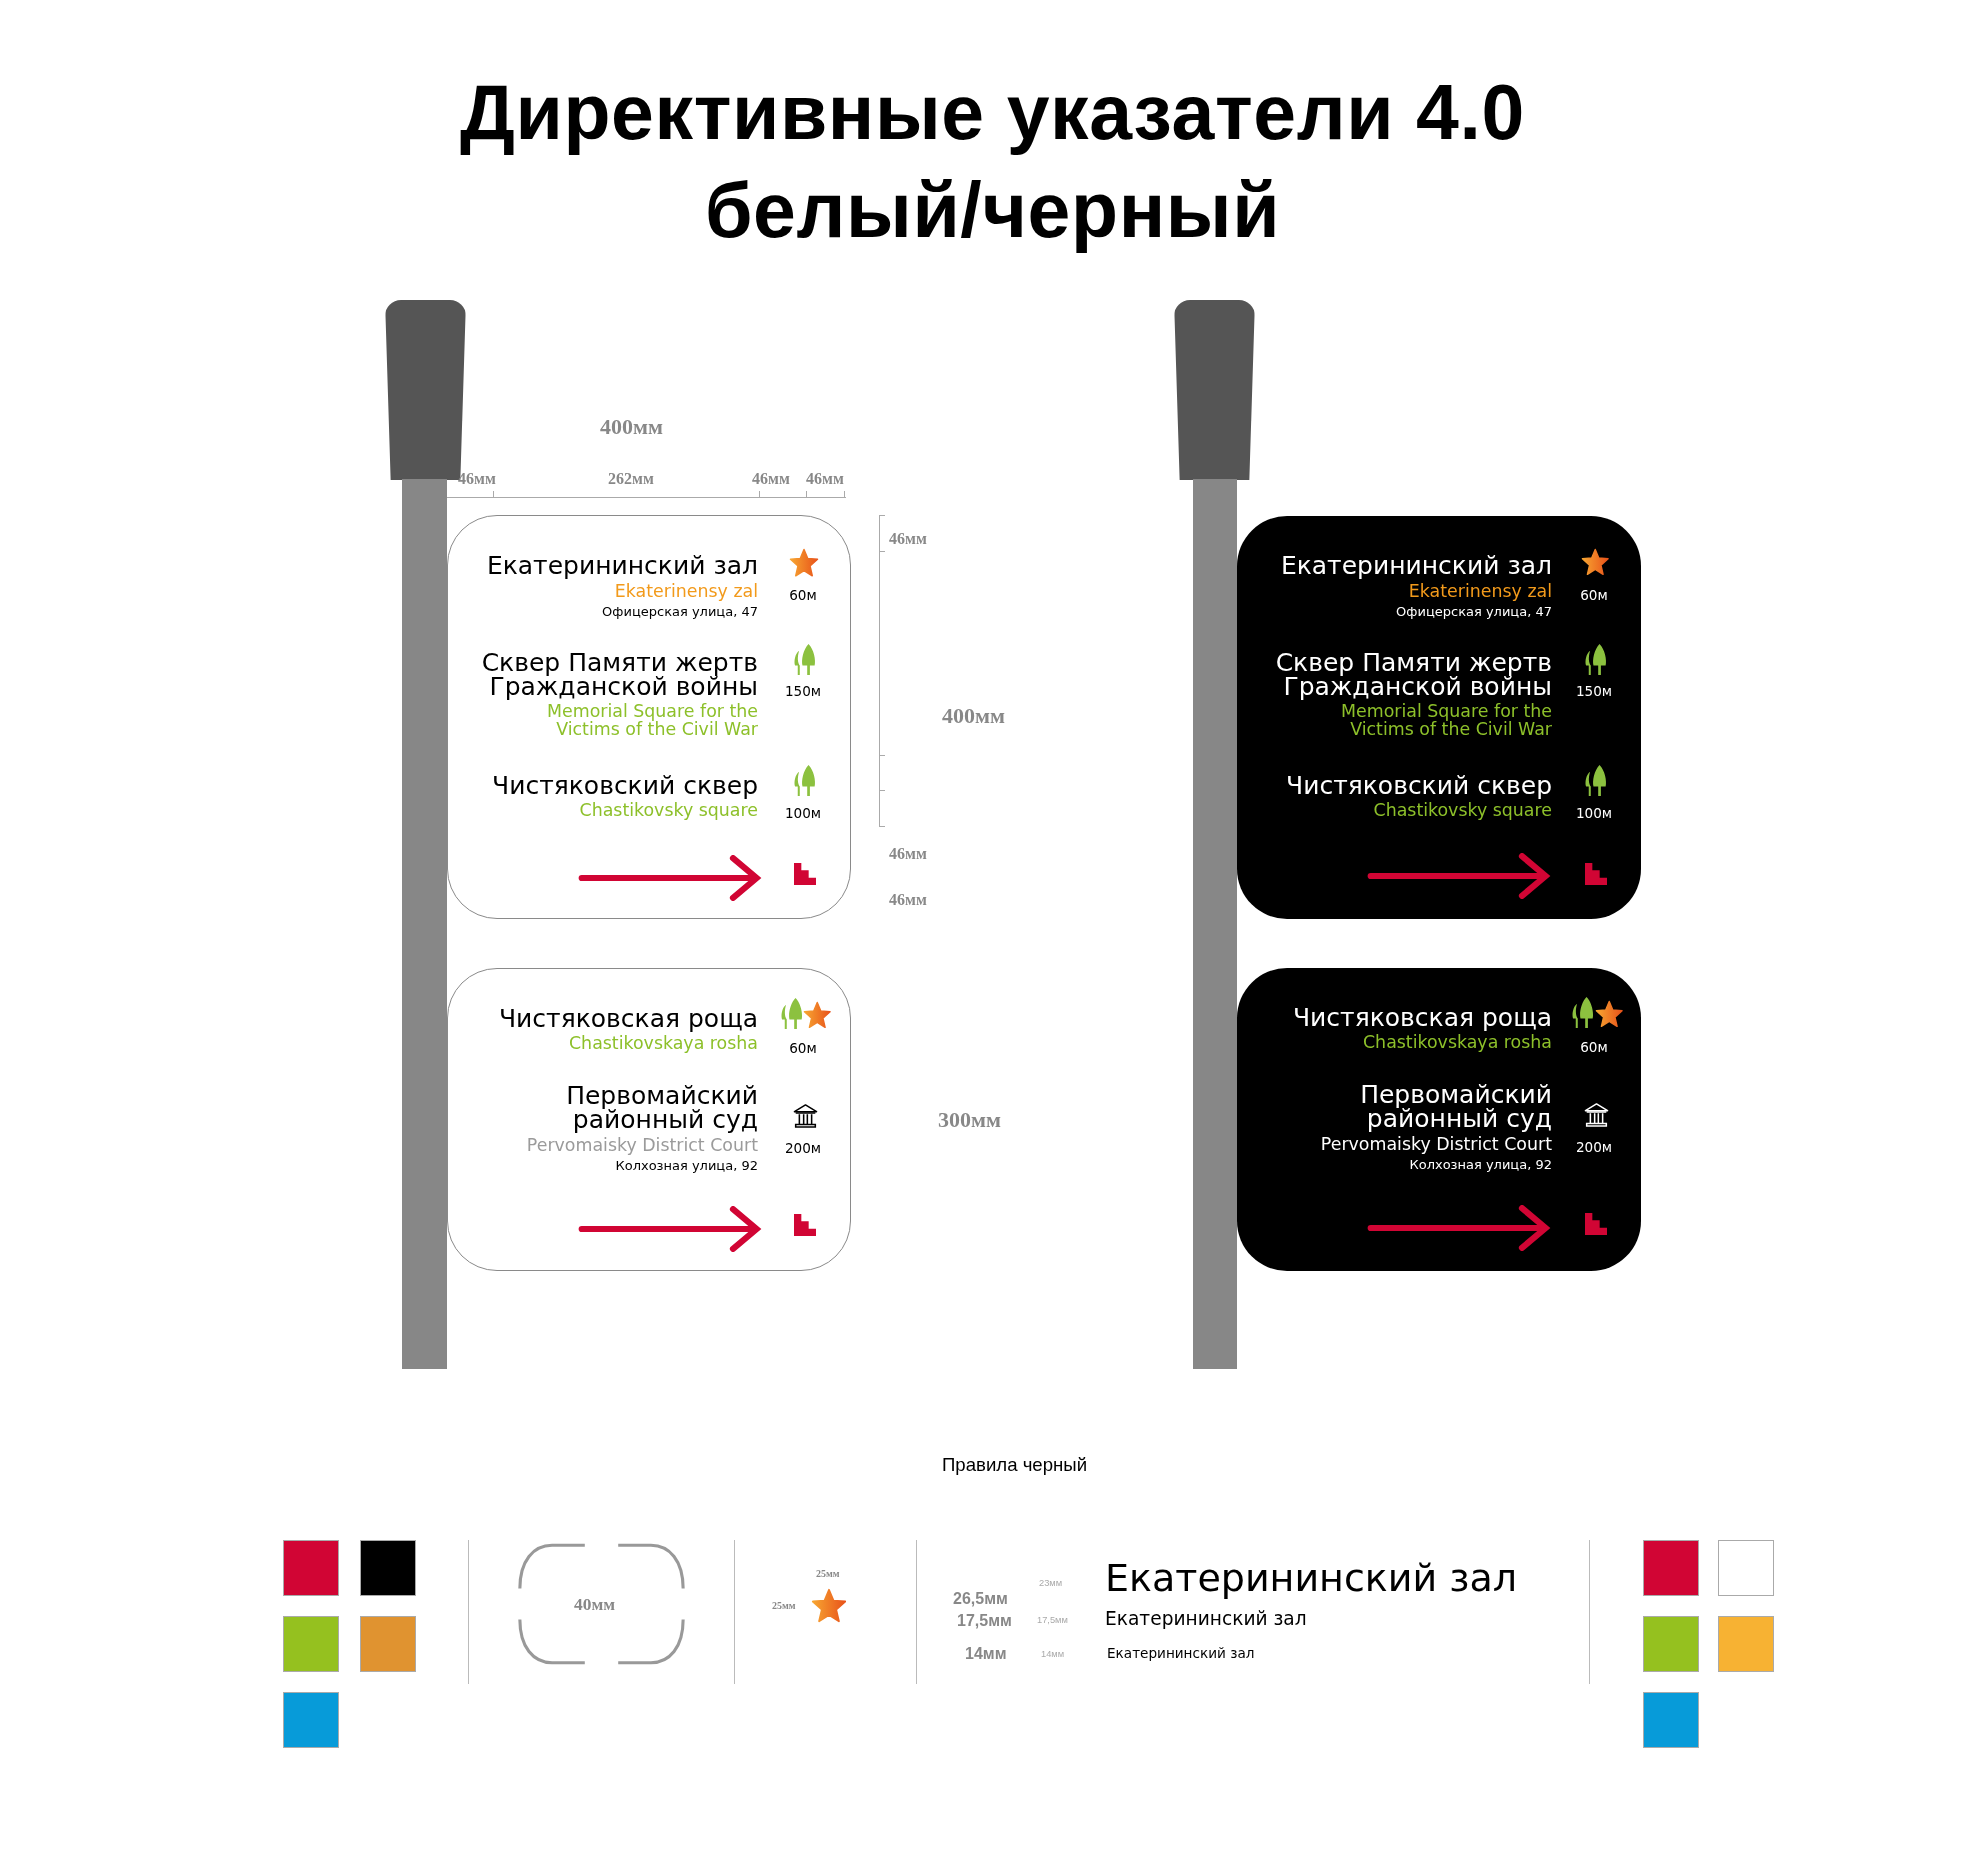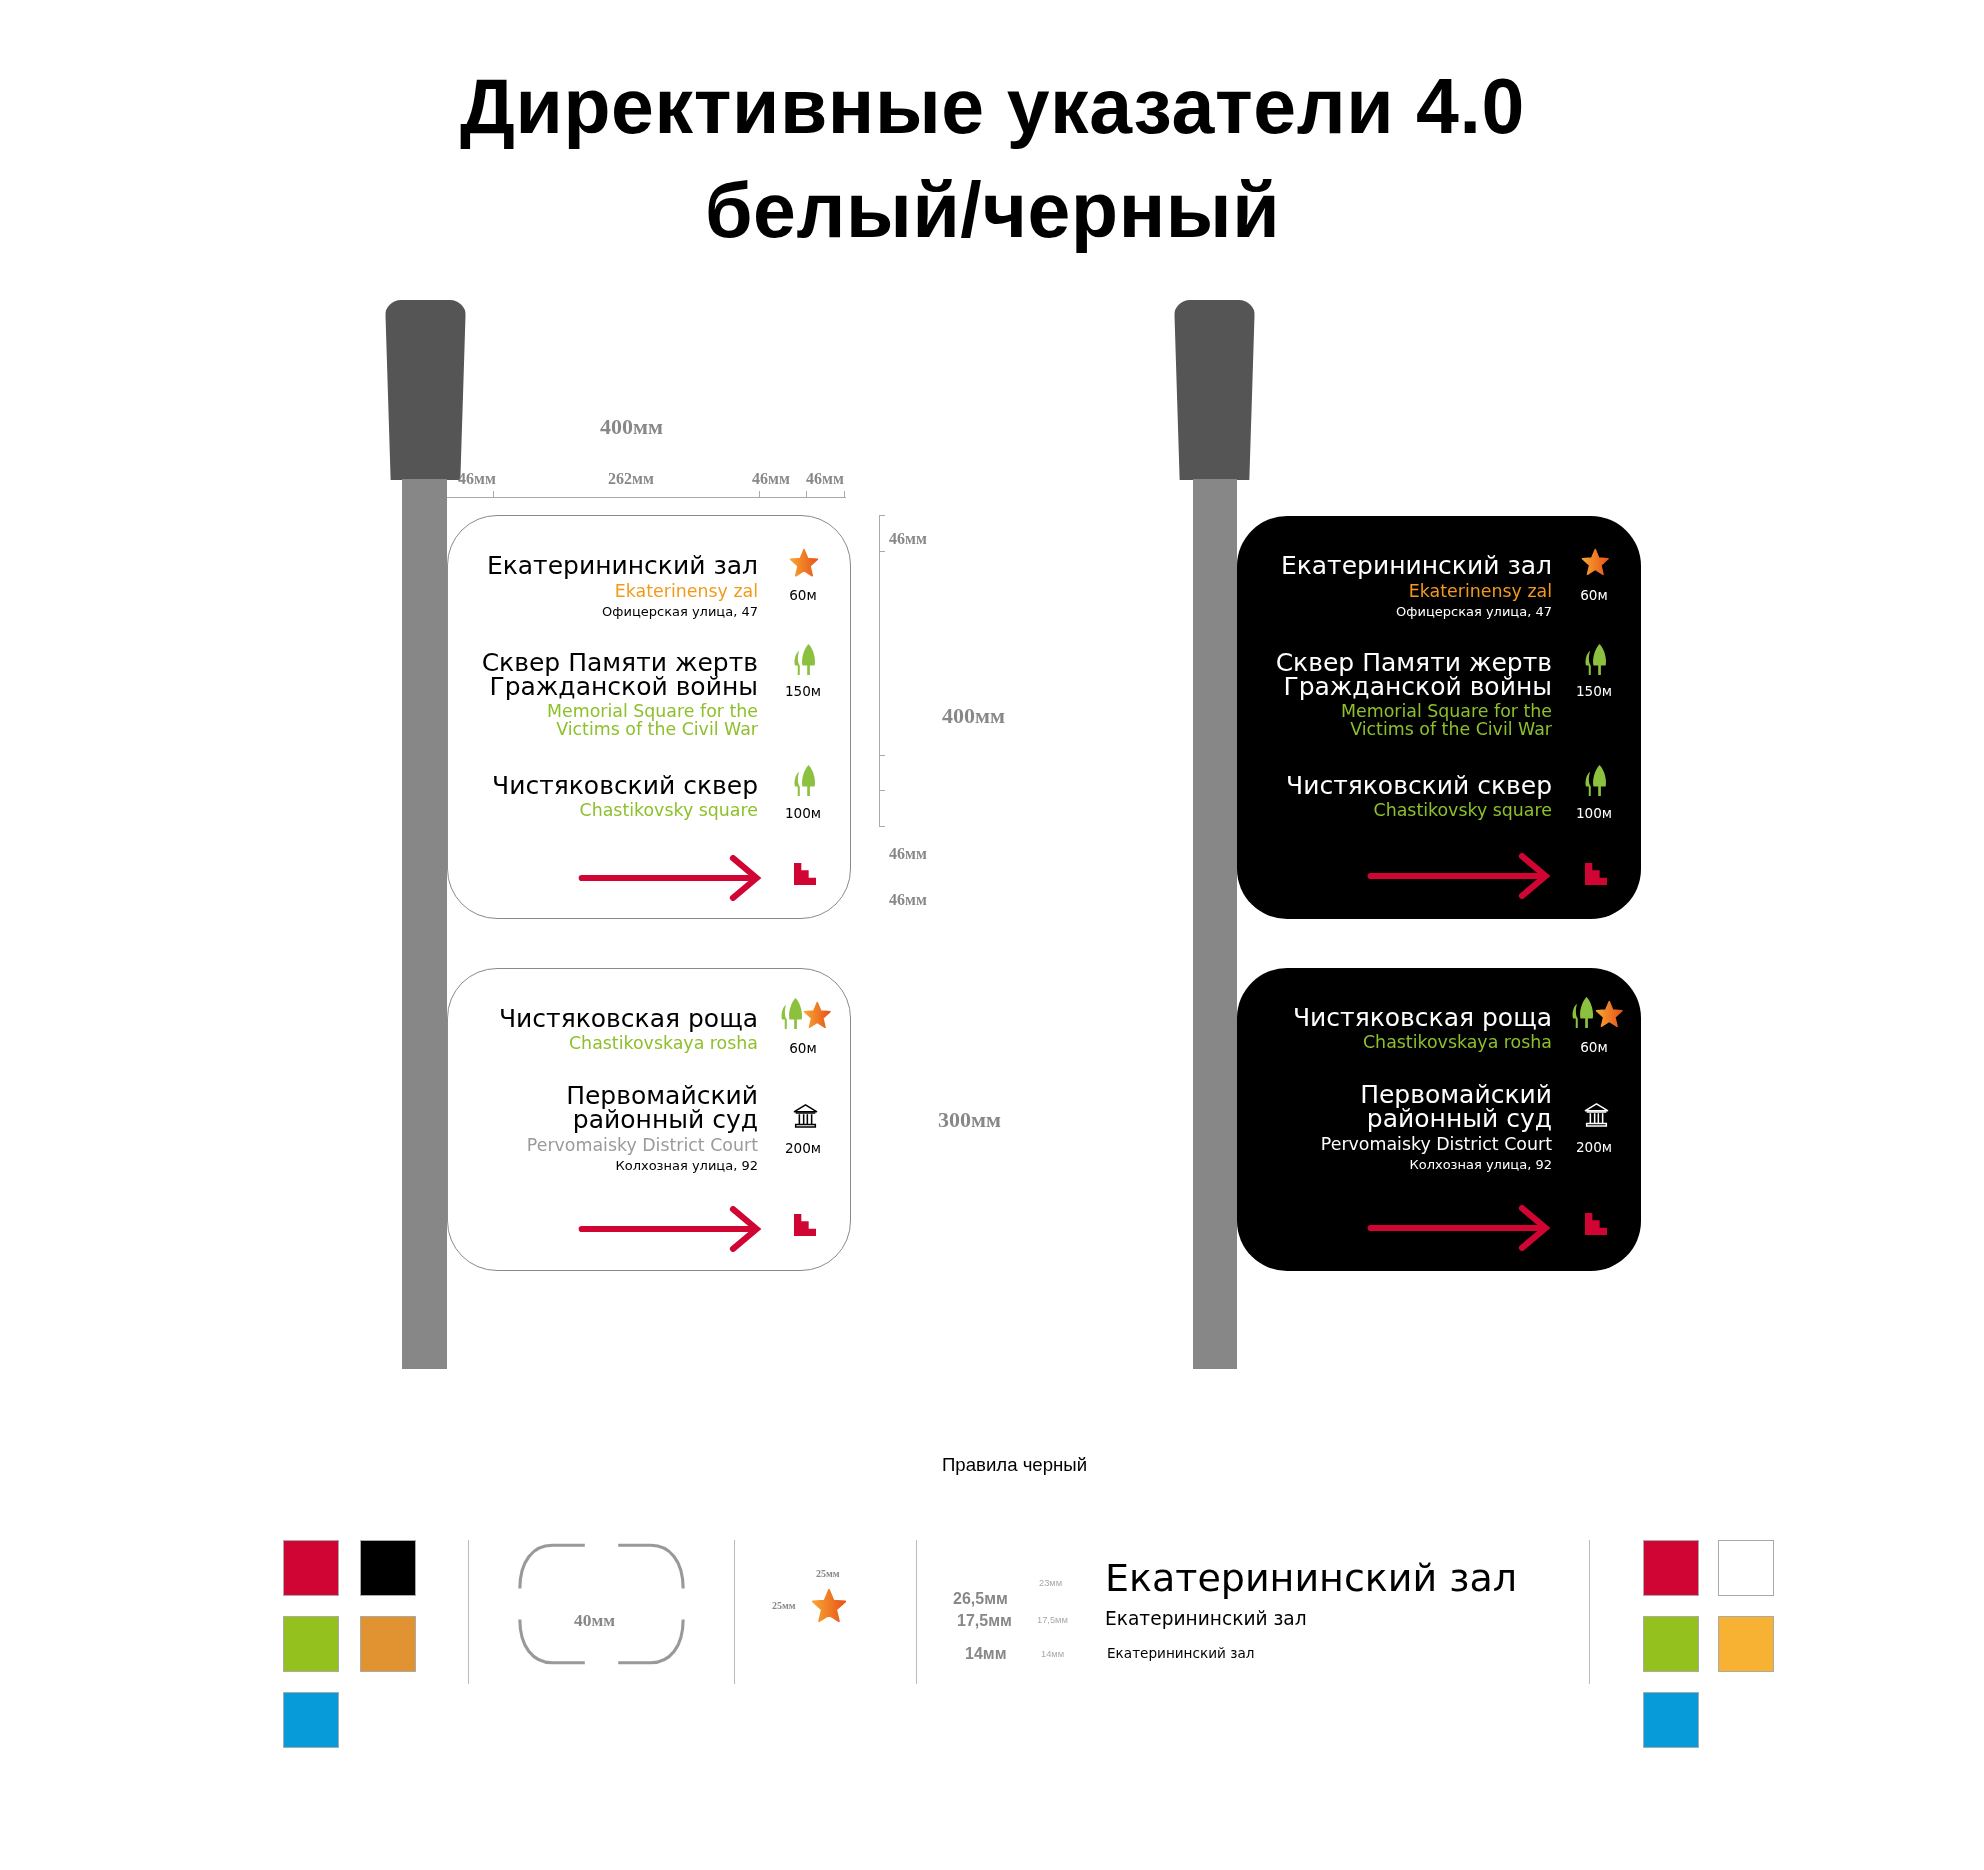--- a/index.html
+++ b/index.html
@@ -42,21 +42,21 @@
     <symbol id="trees" viewBox="0 0 40 50">
       <path d="M12 12 C6 16 4 28 6 34 L10 34 L10 48 L13 48 L13 34 C10 30 9 22 12 12 Z" fill="#8CC13F"></path>
       <path d="M26 2 C18 10 15 26 17 34 L24 34 L24 48 L28 48 L28 34 L35 34 C37 26 34 10 26 2 Z" fill="#8CC13F"></path>
     </symbol>
     <symbol id="stairs" viewBox="0 0 36 36">
       <path d="M0 0 H12 V12 H24 V24 H36 V36 H0 Z" fill="#D10534"></path>
     </symbol>
   </defs>
 </svg>
 
-<div class="abs title" style="top:66px;">Директивные указатели 4.0</div>
+<div class="abs title" style="top:72px;">Директивные указатели 4.0</div>
 <div class="abs title" style="top:170px;">белый/черный</div>
 
 <div class="abs cap" style="left:385px;top:300px;width:81px;height:180px;"></div>
 <div class="abs pole" style="left:402px;top:479px;width:45px;height:890px;"></div>
 
 <div class="abs dim" style="left:600px;top:414px;font-size:22px;">400мм</div>
 <div class="abs dim" style="left:458px;top:470px;font-size:16px;">46мм</div>
 <div class="abs dim" style="left:608px;top:470px;font-size:16px;">262мм</div>
 <div class="abs dim" style="left:752px;top:470px;font-size:16px;">46мм</div>
 <div class="abs dim" style="left:806px;top:470px;font-size:16px;">46мм</div>
@@ -240,21 +240,21 @@
 <div class="vsep" style="left:468px;top:1540px;height:144px;"></div>
 
 <svg class="abs" style="left:518px;top:1542px;" width="167" height="124" viewBox="0 0 270 200">
   <g fill="none" stroke="#999" stroke-width="5">
     <path d="M3 75 C3 30 25 5 55 5 H108"></path>
     <path d="M162 5 H215 C245 5 267 30 267 75"></path>
     <path d="M3 125 C3 170 25 195 55 195 H108"></path>
     <path d="M162 195 H215 C245 195 267 170 267 125"></path>
   </g>
 </svg>
-<div class="abs dim" style="left:574px;top:1594px;font-size:17.4px;margin-top:16px;">40мм</div>
+<div class="abs dim" style="left:574px;top:1594px;font-size:17.4px;">40мм</div>
 
 <div class="vsep" style="left:734px;top:1540px;height:144px;"></div>
 
 <div class="abs dim" style="left:816px;top:1568px;font-size:10px;">25мм</div>
 <div class="abs dim" style="left:772px;top:1600px;font-size:10px;">25мм</div>
 <svg class="abs" style="left:811px;top:1588px;" width="36" height="36" viewBox="0 0 58 58">
     <use href="#star"></use>
   </svg>
 
 <div class="vsep" style="left:916px;top:1540px;height:144px;"></div>

